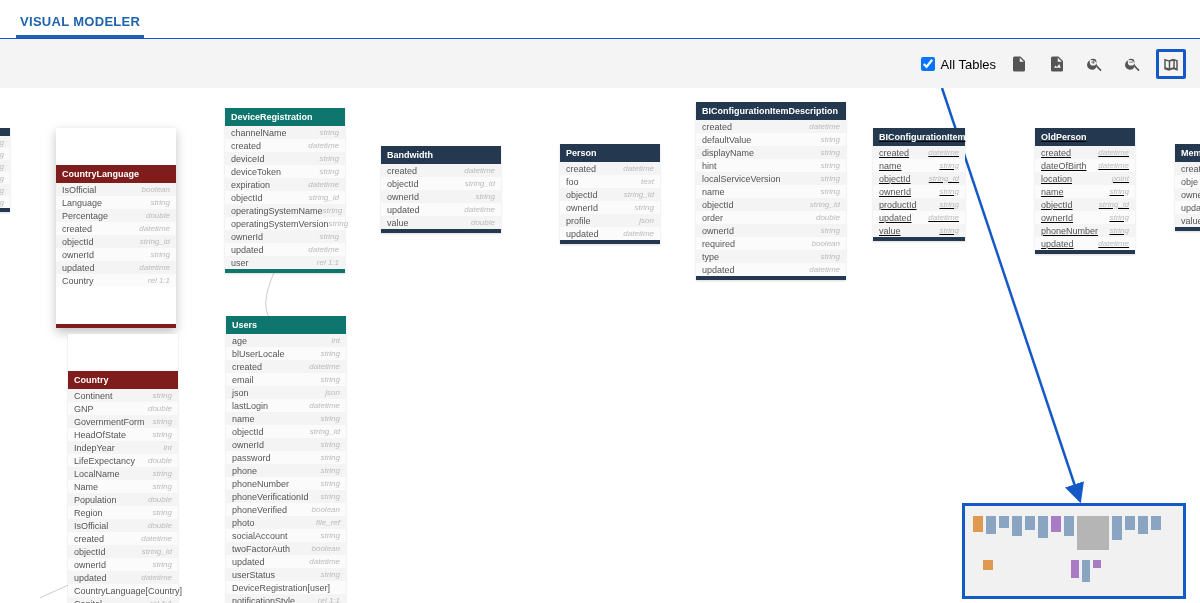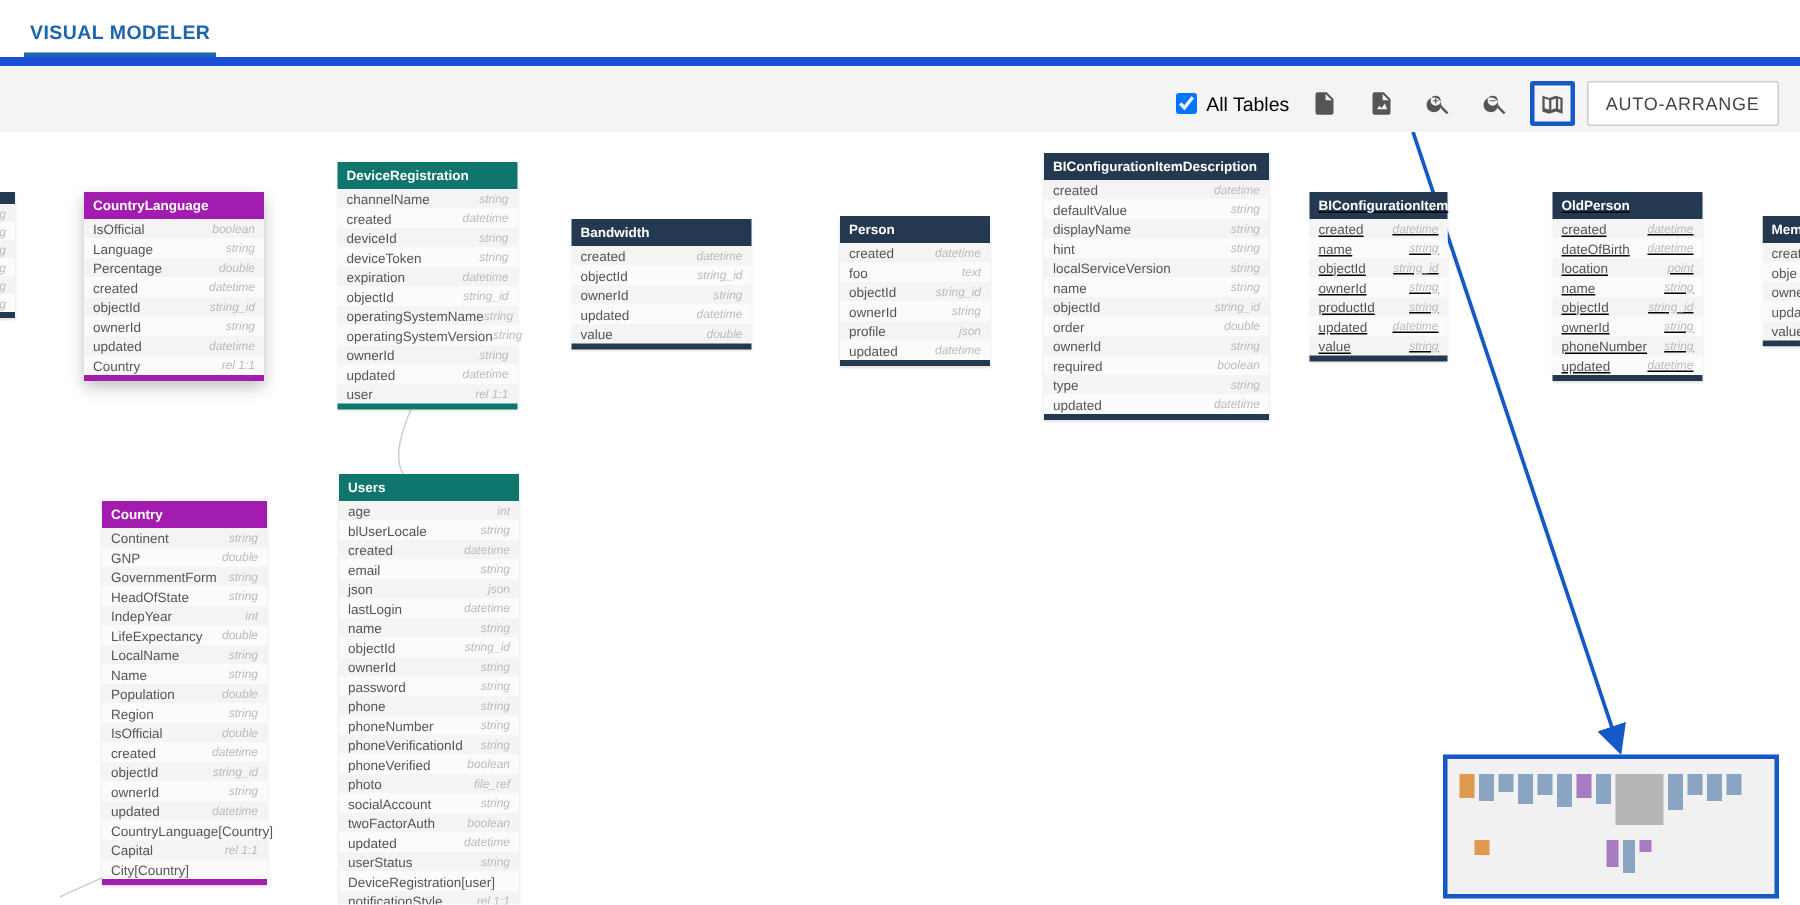--- a/index.html
+++ b/index.html
@@ -8,21 +8,21 @@
     background: #fff;
     width: 1200px;
     height: 603px;
     overflow: hidden;
     position: relative;
   }
   .tabs {
     display: flex;
     gap: 20px;
     padding: 8px 16px 0;
-    border-bottom: 6px solid #1d4ed8;
+    border-bottom: 1px solid #1d4ed8;
     font-size: 13px;
     font-weight: 600;
     color: #aaa;
     background: #fff;
   }
   .tab {
     padding: 6px 4px;
     cursor: pointer;
     letter-spacing: 0.3px;
   }
@@ -77,21 +77,21 @@
     cursor: move;
   }
   .entity.shadowed { box-shadow: 0 4px 10px rgba(0,0,0,0.25); }
   .entity .hdr {
     padding: 4px 6px;
     font-size: 9px;
     font-weight: 600;
     color: #fff;
   }
   .hdr.navy   { background: #24394f; }
-  .hdr.blue   { background: #a21caf; }
+  .hdr.blue   { background: #7f1d1d; margin-top: 37px; }
   .hdr.purple { background: #0f766e; }
   .entity .row {
     display: flex;
     justify-content: space-between;
     padding: 1.5px 6px;
     color: #555;
     background: #fbfbfb;
   }
   .entity .row:nth-child(even) { background: #f4f4f4; }
   .entity .row .t { color: #bbb; font-style: italic; font-size: 8px; }
@@ -142,21 +142,20 @@
   <span class="icon-btn">
     <svg viewBox="0 0 24 24">
         <path d="M15.5 14h-.8l-.3-.3A6.5 6.5 0 1 0 14 15.5l.3.3v.8l5 5 1.5-1.5-5-5zM9.5 14A4.5 4.5 0 1 1 14 9.5 4.5 4.5 0 0 1 9.5 14zM7 9h5v1H7z"></path>
       </svg>
   </span>
   <span class="icon-btn highlight">
     <svg viewBox="0 0 24 24">
         <path d="M15 5l-6 2-6-2v14l6 2 6-2 6 2V7l-6-2zM9 17.5l-4-1.3V7.5l4 1.3v8.7zm6-1.3l-4 1.3V8.8l4-1.3v8.7zm4 1.3l-2-.7V7.5l2 .7v9.3z"></path>
       </svg>
   </span>
-  <button class="btn">AUTO-ARRANGE</button>
 </div>
 
 <div class="canvas" id="canvas">
 
   <svg class="arrow-line" width="1200" height="520">
     <defs>
       <marker id="ah" markerWidth="8" markerHeight="8" refX="7" refY="4" orient="auto">
         <path d="M0,0 L8,4 L0,8 z" fill="#1559c7"></path>
       </marker>
     </defs>

